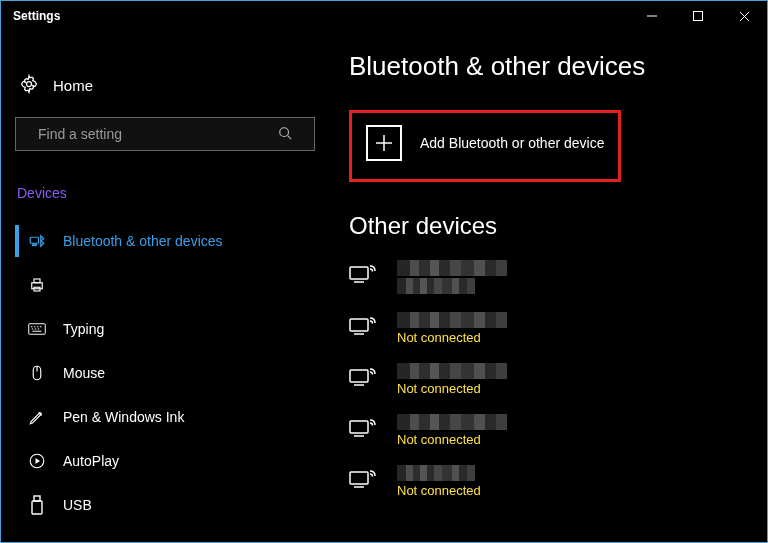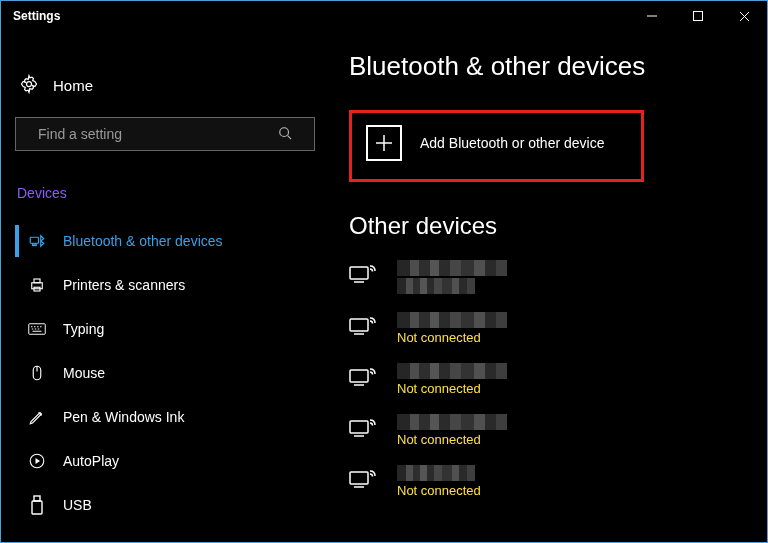--- a/index.html
+++ b/index.html
@@ -78,21 +78,21 @@
     right: 10px;
   }
   .page-title {
     font-size: 26px; font-weight: 400; margin-bottom: 28px;
   }
   .add-row {
     display: flex; align-items: center;
     gap: 18px;
     border: 3px solid #e62121;
     padding: 12px 12px 18px 14px;
-    width: 295px;
+    width: 272px;
   }
   .plusbox {
     width: 36px; height: 36px;
     border: 2px solid #fff;
     display: flex; align-items: center; justify-content: center;
   }
   .plusbox svg { display:block; }
   .subhead {
     font-size: 24px; font-weight: 400;
     margin-top: 30px; margin-bottom: 12px;
@@ -170,21 +170,20 @@
   </div>
 
   <div class="navitem">
     <span class="icon">
       <svg width="18" height="18" viewBox="0 0 24 24" fill="none" stroke="#fff" stroke-width="1.5">
         <rect x="5" y="9" width="14" height="8"></rect>
           <rect x="8" y="4" width="8" height="5"></rect>
           <rect x="8" y="15" width="8" height="5"></rect>
       </svg>
     </span>
-    <span>Printers &amp; scanners</span>
   </div>
 
   <div class="navitem">
     <span class="icon">
       <svg width="18" height="14" viewBox="0 0 24 16" fill="none" stroke="#fff" stroke-width="1.3">
         <rect x="1" y="1" width="22" height="14" rx="1"></rect>
         <line x1="4" y1="5" x2="6" y2="5"></line>
           <line x1="8" y1="5" x2="10" y2="5"></line>
           <line x1="12" y1="5" x2="14" y2="5"></line>
           <line x1="16" y1="5" x2="18" y2="5"></line>

